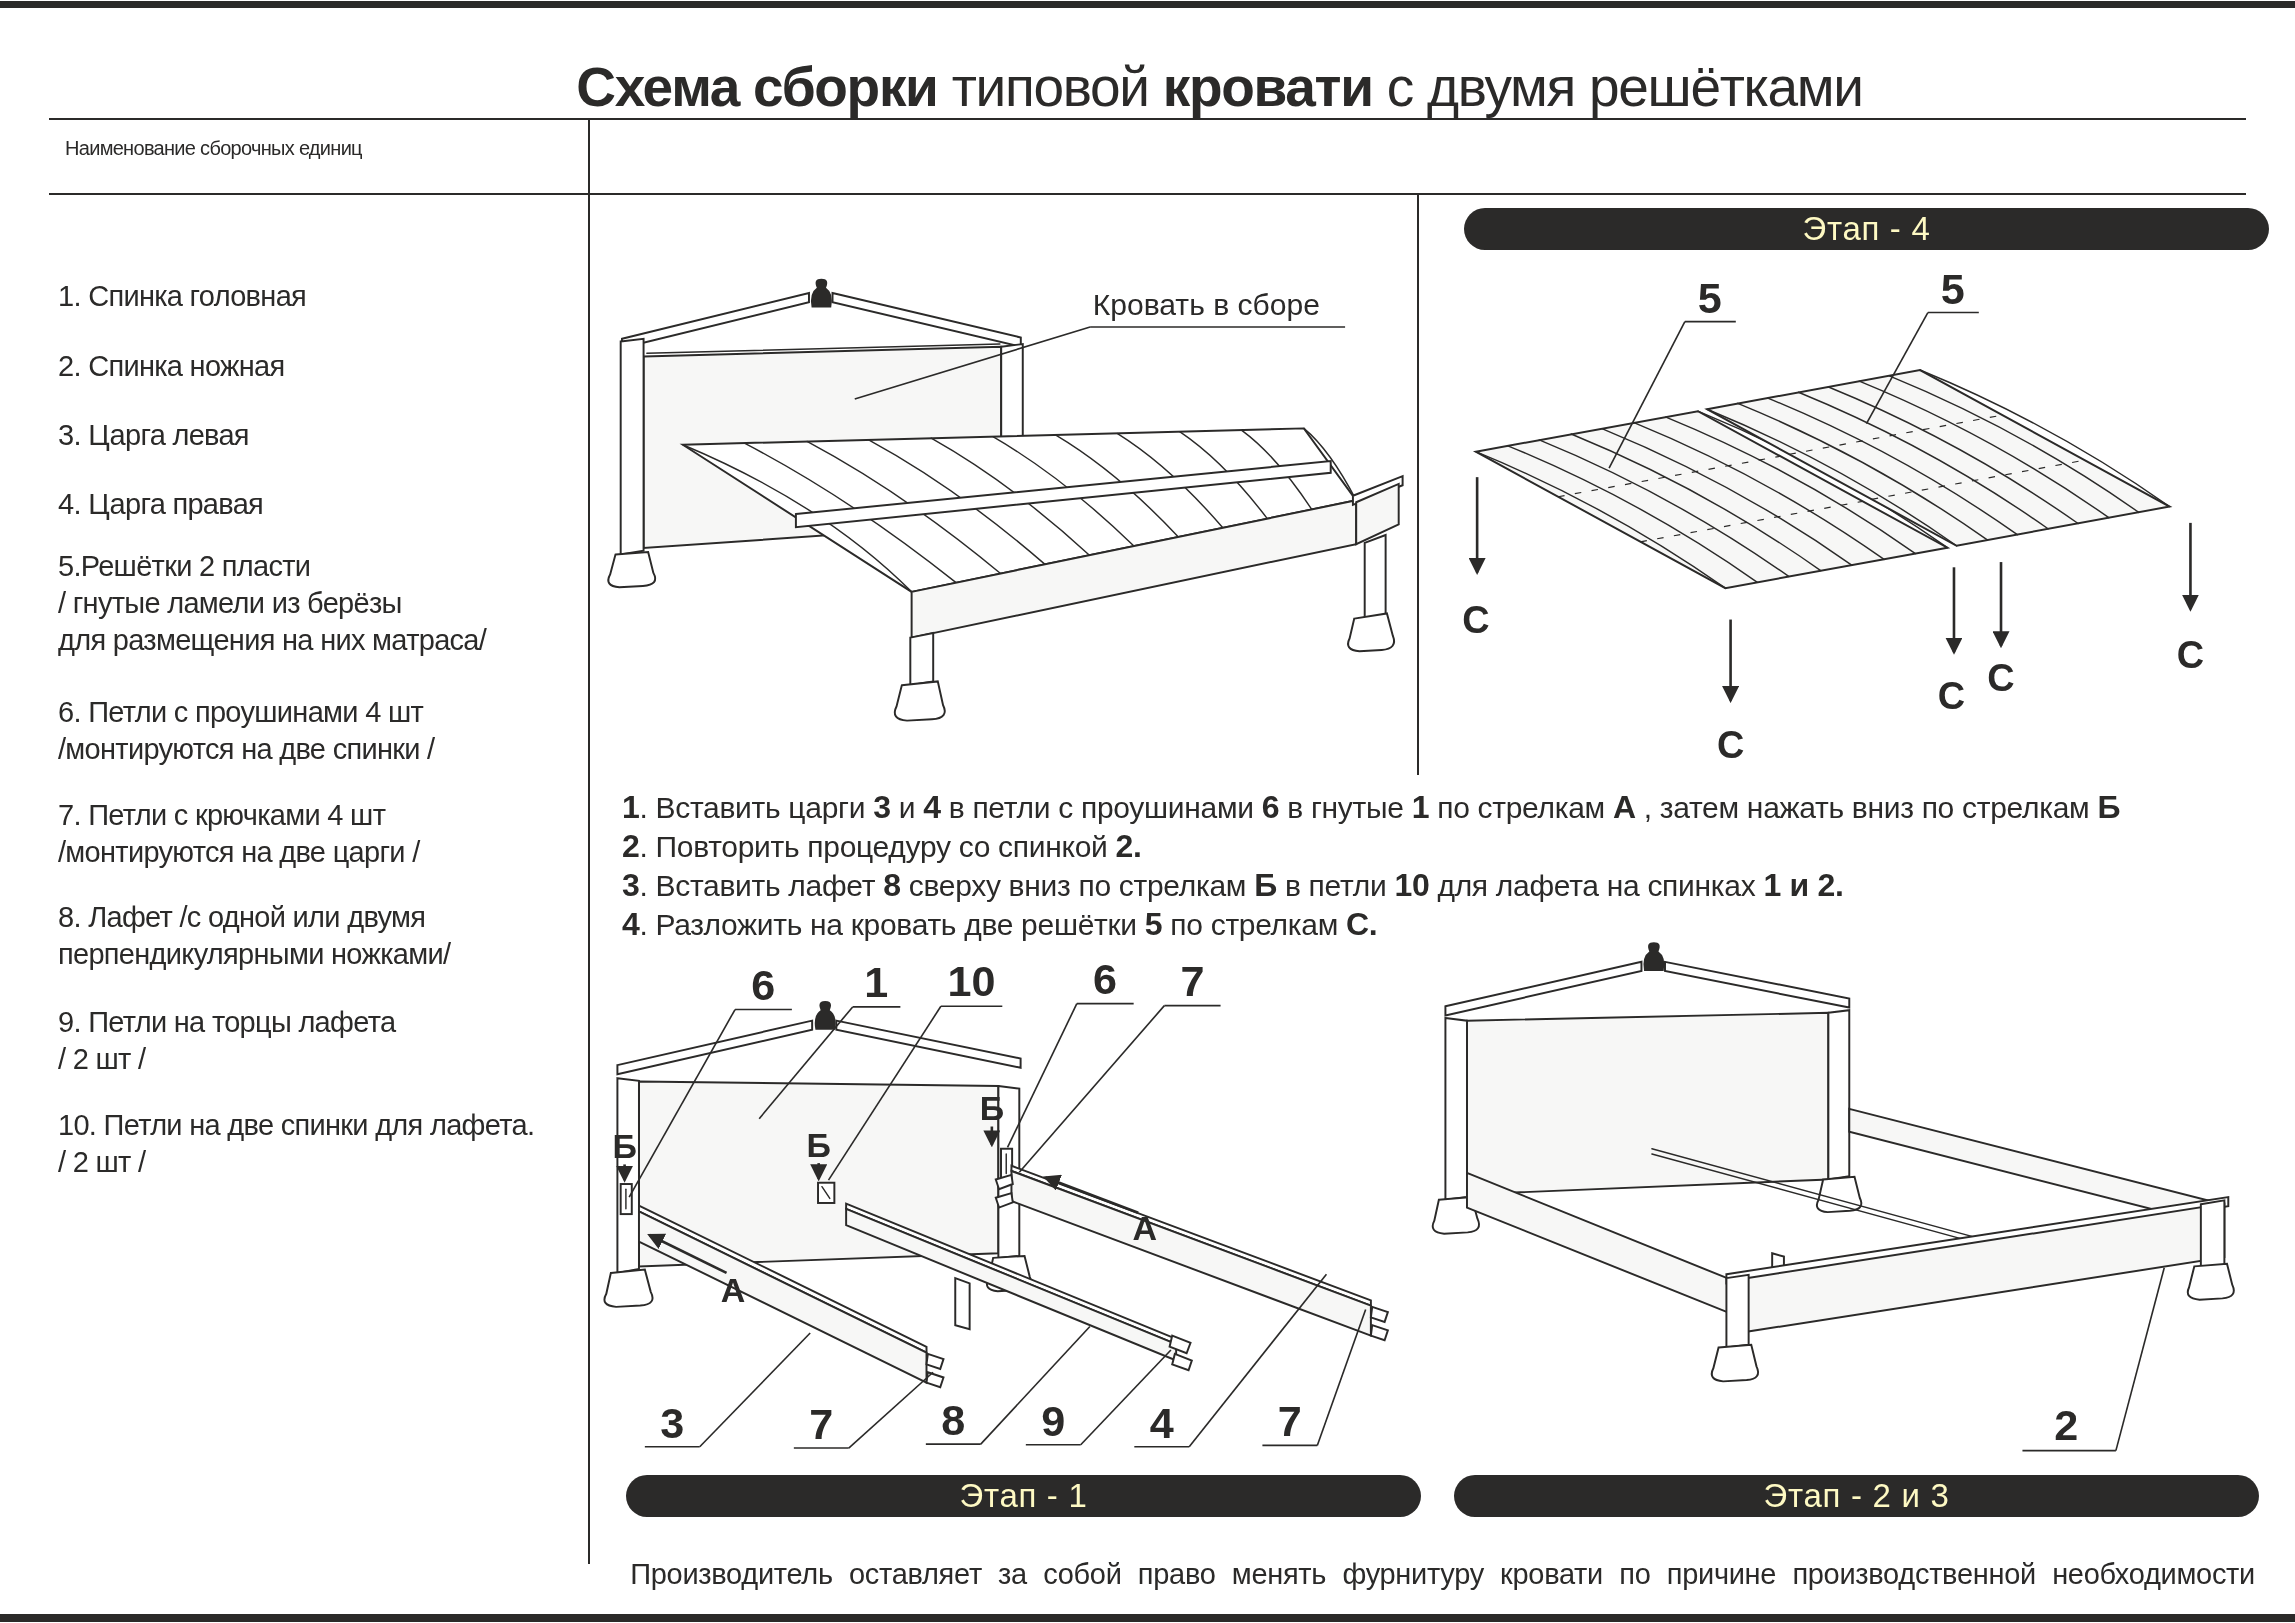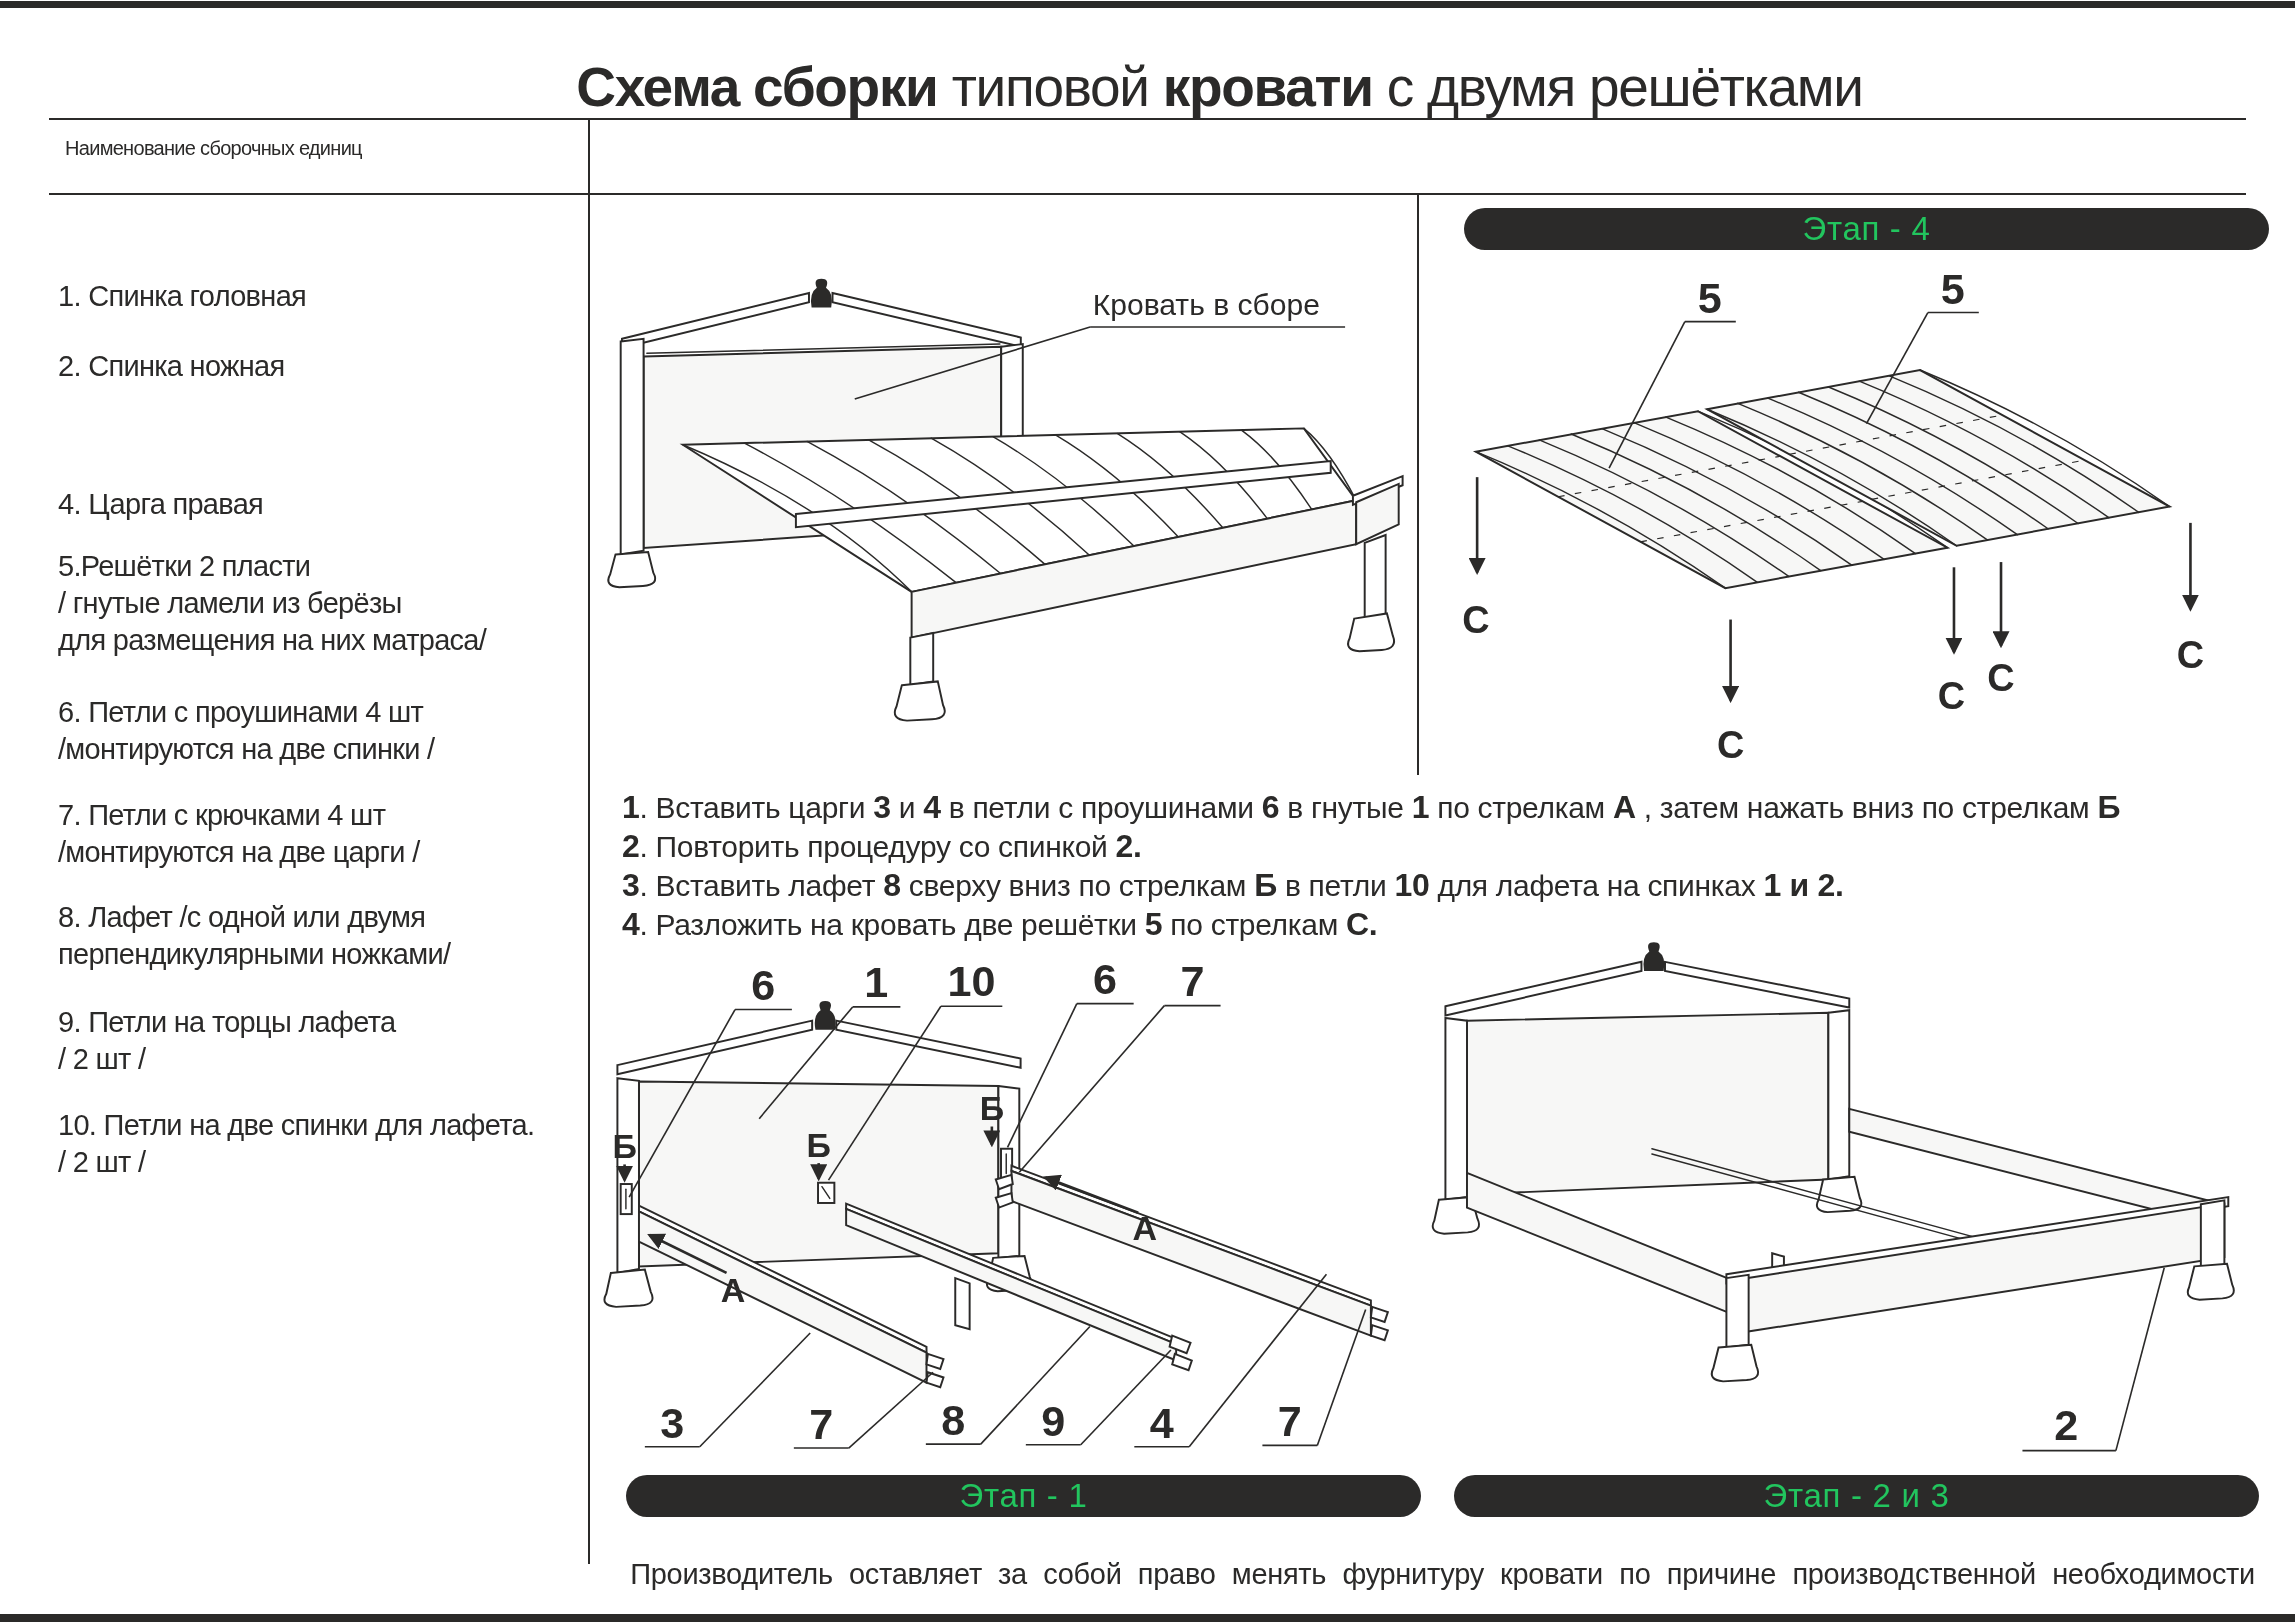--- a/index.html
+++ b/index.html
@@ -8,21 +8,21 @@
   .hline,.vline{position:absolute;background:#2b2a29}
   .title{position:absolute;left:196px;right:52px;top:18.3px;text-align:center;white-space:nowrap;
          font-size:55px;letter-spacing:-1.3px;font-weight:400}
   .title .b{font-weight:700}
   .col-header{position:absolute;font-size:20px;letter-spacing:-0.7px;white-space:nowrap}
   .li{position:absolute;left:58px;width:529px;font-size:29px;line-height:37px;
       letter-spacing:-0.7px;white-space:pre-line}
   .instr{position:absolute;left:622px;top:788px;width:1663px;font-size:30px;line-height:38px;
          letter-spacing:-0.3px;white-space:nowrap}
   .instr .b{font-weight:700;font-size:32px}
-  .banner{position:absolute;height:42px;background:#2b2a29;border-radius:26px;color:#22c55e;
+  .banner{position:absolute;height:42px;background:#2b2a29;border-radius:26px;color:#fef9c3;
           display:flex;align-items:center;justify-content:center;font-size:33px;letter-spacing:0.7px}
   .footer{position:absolute;left:621px;width:1634px;top:1558px;text-align:right;white-space:nowrap;
           font-size:29px;word-spacing:8.5px;letter-spacing:-0.3px}
   svg{position:absolute;overflow:visible}
   svg text{font-family:"Liberation Sans",sans-serif;fill:#2b2a29}
   .num{font-size:66px;font-weight:700}
   .letter{font-size:52px;font-weight:700}
   .cletter{font-size:58px;font-weight:700}
   .callout{font-size:46px}
   .s2{stroke:#2b2a29;stroke-width:2.2;fill:none;stroke-linecap:round}
@@ -52,20 +52,21 @@
   <div class="hline" style="left:49px;top:193px;width:2197px;height:2px"></div>
   <div class="vline" style="left:588px;top:118px;width:2px;height:1446px"></div>
   <div class="vline" style="left:1417px;top:193px;width:2px;height:582px"></div>
 
   <h1 class="title"><span class="b">Схема сборки </span><span>типовой </span><span class="b">кровати </span><span>с двумя решётками</span></h1>
 
   <div class="col-header" style="left:65px;top:137px">Наименование  сборочных единиц</div>
 
   <div class="li" style="top:278px">1.   Спинка головная</div>
   <div class="li" style="top:348px">2. Спинка ножная</div>
+  <div class="li" style="top:417px">3. Царга левая</div>
   <div class="li" style="top:486px">4. Царга правая</div>
   <div class="li" style="top:548px">5.Решётки  2 пласти
 / гнутые ламели из берёзы
 для размещения на них матраса/</div>
   <div class="li" style="top:694px">6. Петли с проушинами 4 шт
 /монтируются на две спинки /</div>
   <div class="li" style="top:797px">7. Петли с крючками 4 шт
 /монтируются на две царги /</div>
   <div class="li" style="top:899px">8. Лафет /с одной или двумя
 перпендикулярными ножками/</div>

